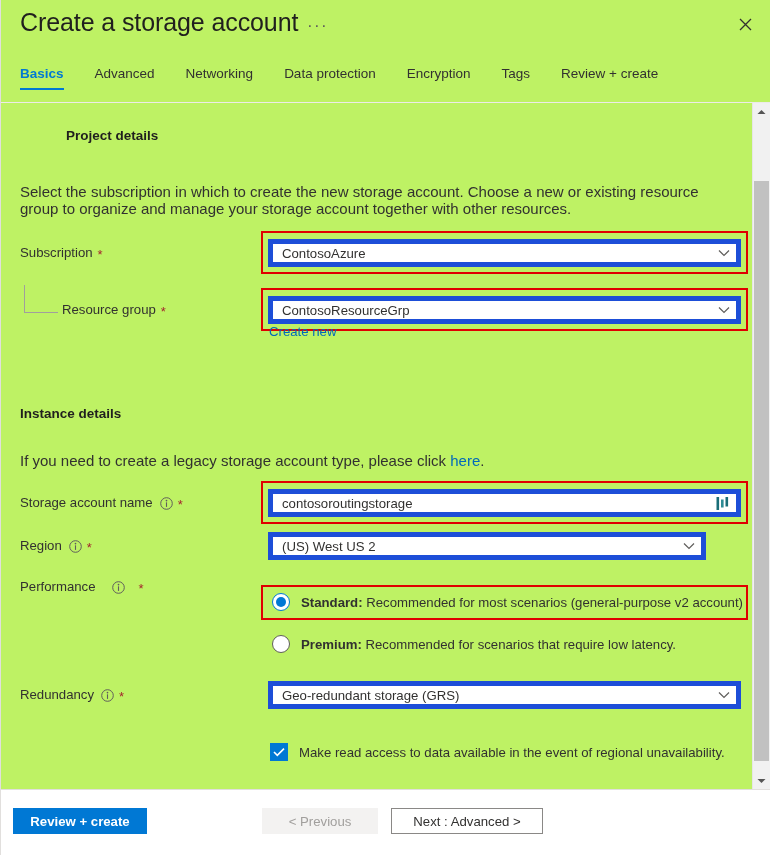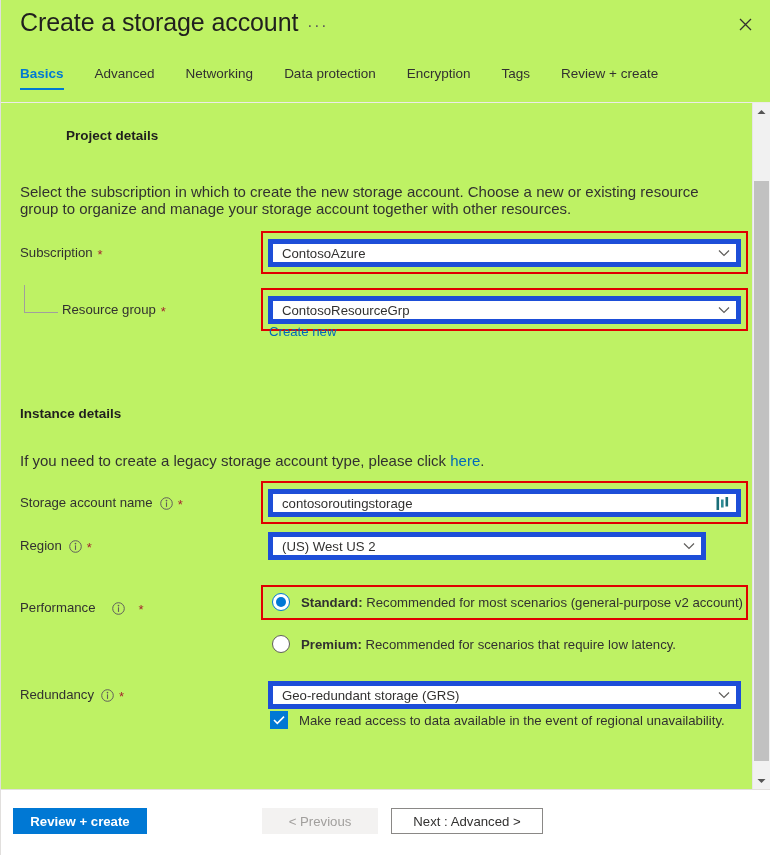--- a/index.html
+++ b/index.html
@@ -434,21 +434,21 @@
       </div>
       <div class="field" style="left:267px; top:429px; width:438px;">
         <span class="val">(US) West US 2</span>
         <span class="chevron">
           <svg width="12" height="8" viewBox="0 0 12 8">
               <path d="M1 1.5 L6 6.5 L11 1.5" stroke="#605e5c" stroke-width="1.2" fill="none"></path>
             </svg>
         </span>
       </div>
 
-      <div class="row-label" style="position:absolute; left:19px; top:497px;gap:9px;">
+      <div class="row-label" style="position:absolute; left:19px; top:476px;gap:9px;">
         <span>Performance</span>
         <span class="info-icon">
           <svg width="13" height="13" viewBox="0 0 13 13">
             <circle cx="6.5" cy="6.5" r="5.8" fill="none" stroke="#605e5c" stroke-width="1"></circle>
             <circle cx="6.5" cy="3.6" r="0.85" fill="#605e5c"></circle>
             <rect x="5.95" y="5.3" width="1.1" height="4.6" fill="#605e5c"></rect>
           </svg>
         </span>
         <span class="req">*</span>
       </div>
@@ -477,21 +477,21 @@
       </div>
       <div class="field" style="left:267px; top:578px; width:473px;">
         <span class="val">Geo-redundant storage (GRS)</span>
         <span class="chevron">
           <svg width="12" height="8" viewBox="0 0 12 8">
               <path d="M1 1.5 L6 6.5 L11 1.5" stroke="#605e5c" stroke-width="1.2" fill="none"></path>
             </svg>
         </span>
       </div>
 
-      <div class="check-row" style="left:269px; top:608px;">
+      <div class="check-row" style="left:269px; top:640px;">
         <span class="checkbox">
           <svg width="12" height="10" viewBox="0 0 12 10">
               <path d="M1 5 L4.3 8.3 L11 1.6" stroke="#ffffff" stroke-width="1.6" fill="none"></path>
             </svg>
         </span>
         <span>Make read access to data available in the event of regional unavailability.</span>
       </div>
 
     </div>
 

